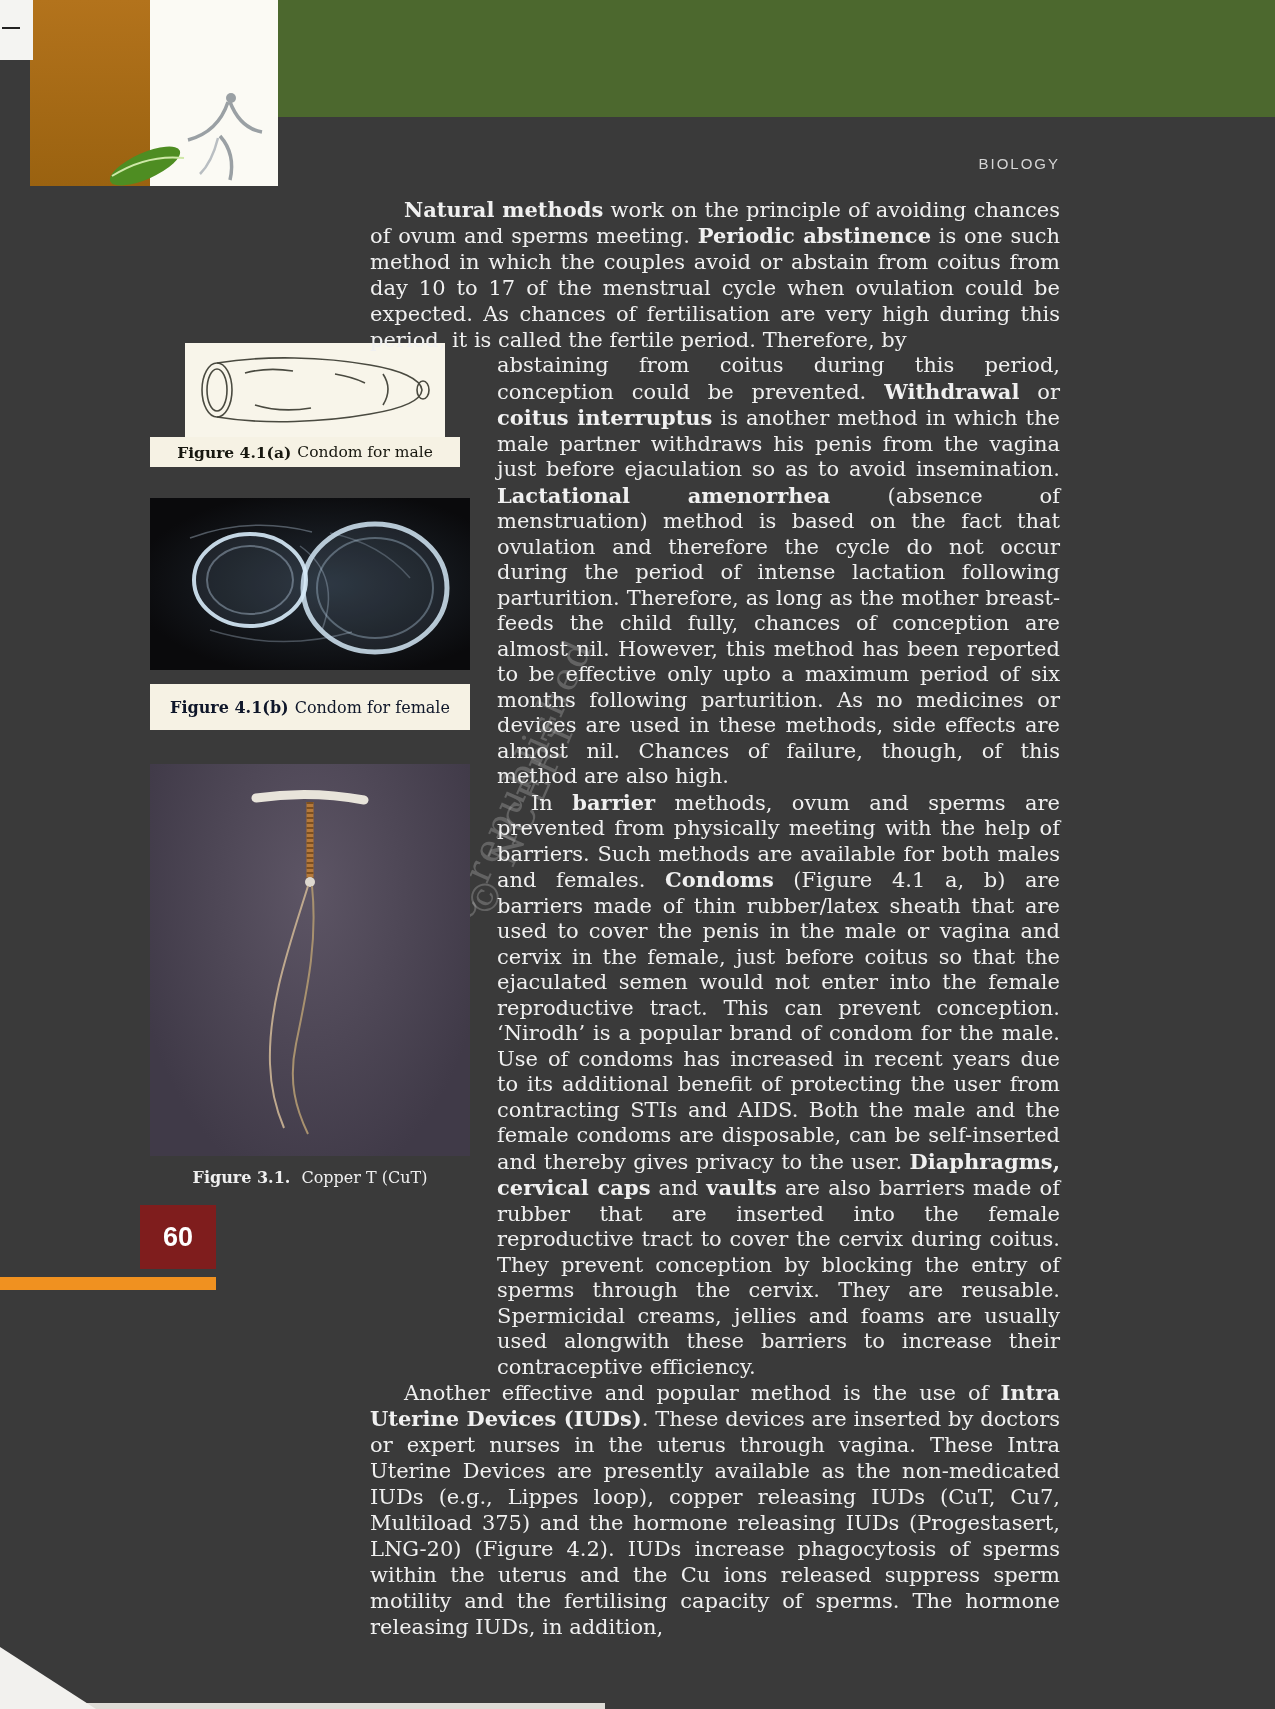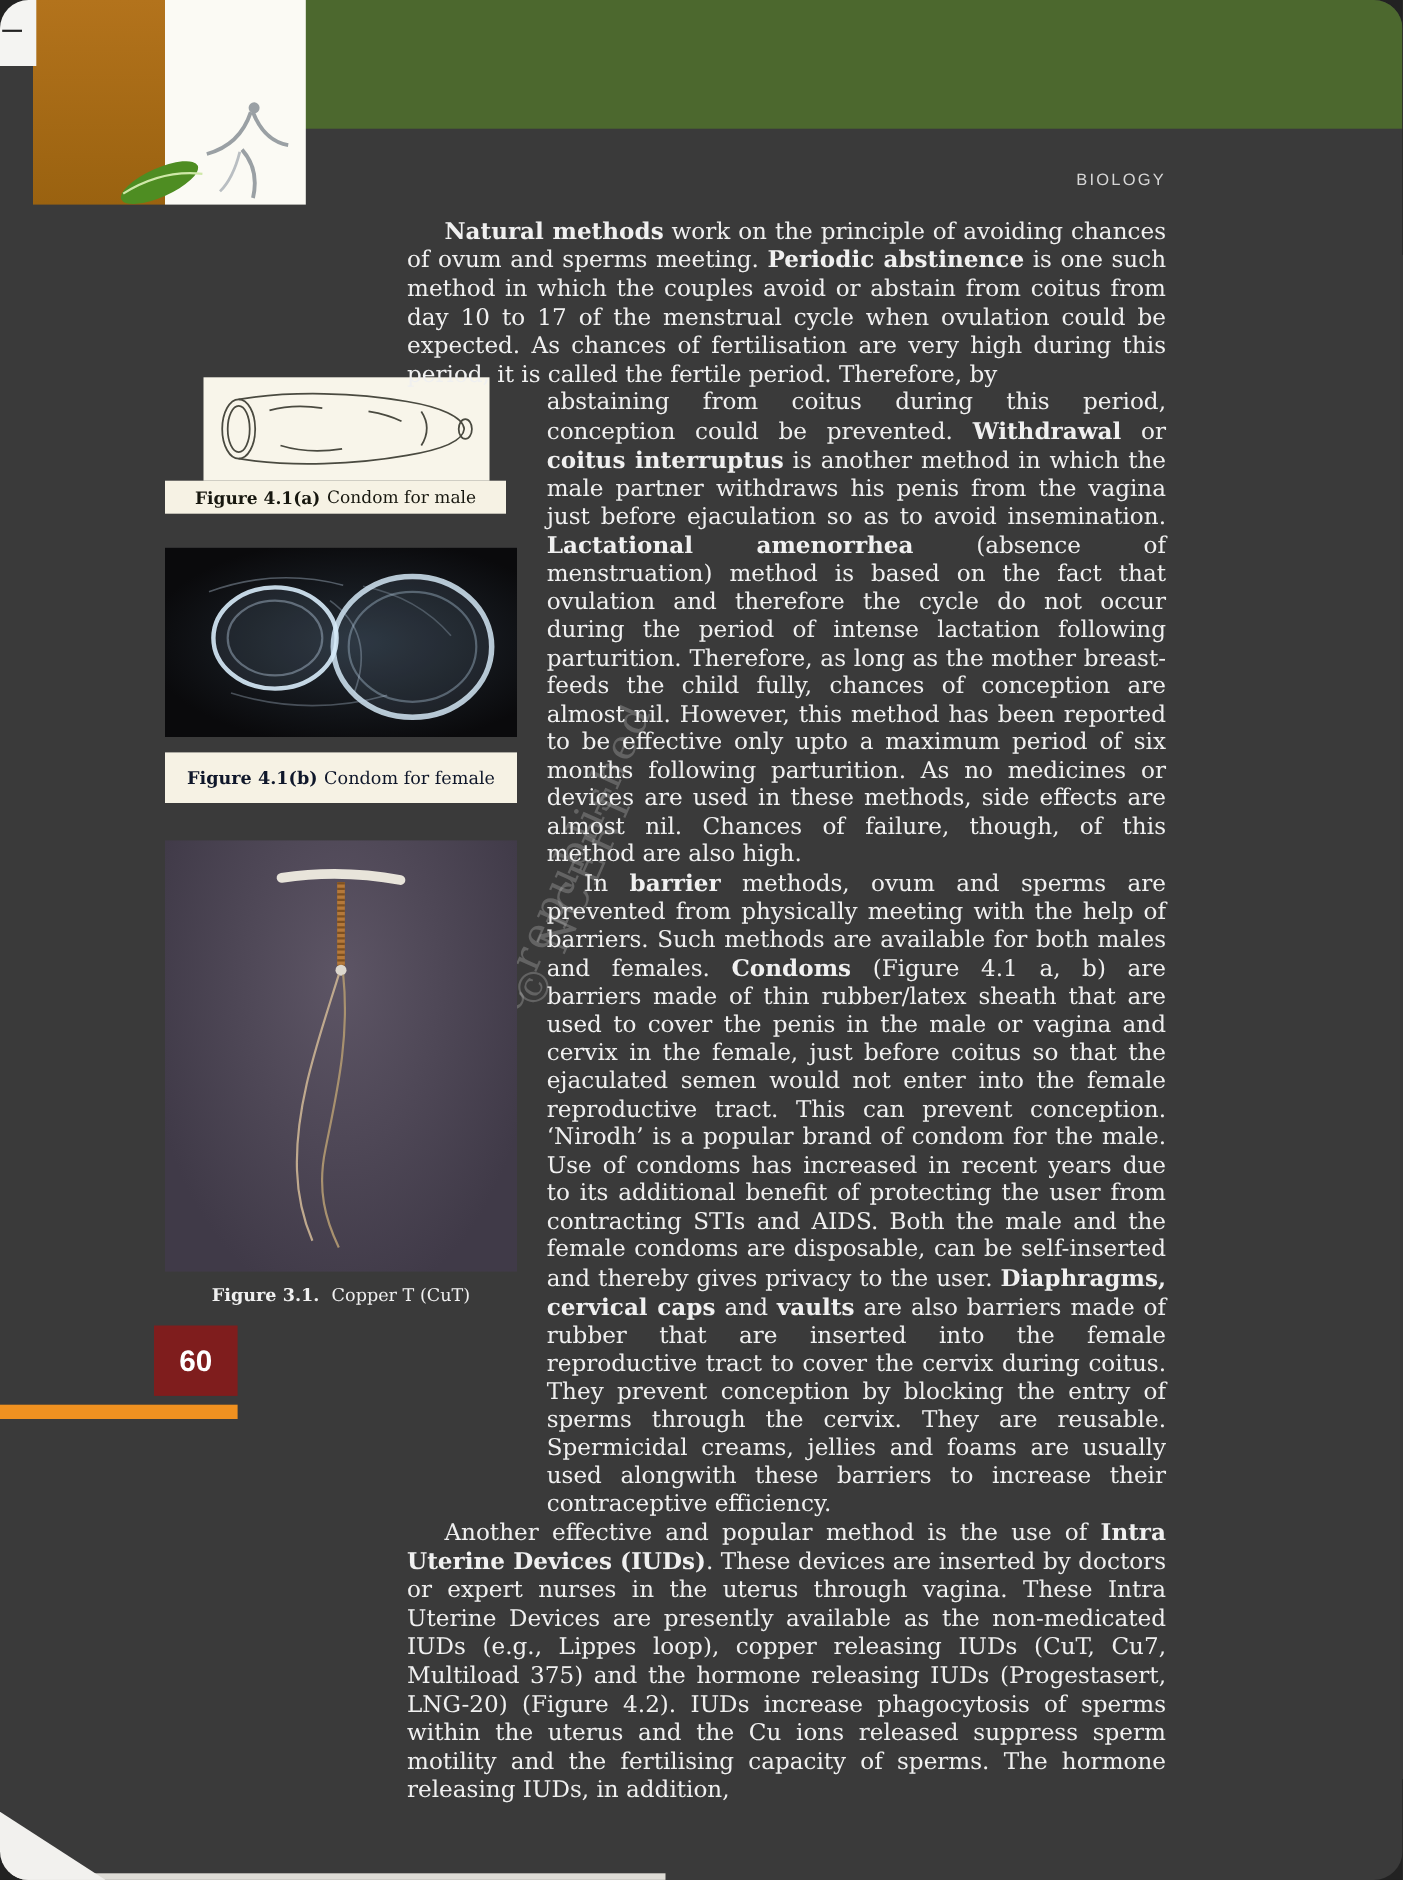--- a/index.html
+++ b/index.html
@@ -1,18 +1,18 @@
 <!DOCTYPE html>
 <html><head>
 <meta charset="utf-8">
 <style>
   html,body{margin:0;padding:0;background:#222;}
   .page{
     position:relative;width:1275px;height:1709px;background:#3a3a3a;
-    font-family:"DejaVu Serif",serif;overflow:hidden;border-radius:26px;
+    font-family:"DejaVu Serif",serif;overflow:hidden;
   }
   
   .green-bar{position:absolute;left:277px;top:0;width:998px;height:117px;background:#4c682e;}
   .white-strip{position:absolute;left:150px;top:0;width:128px;height:186px;background:#fbfaf4;}
   .orange-block{position:absolute;left:30px;top:0;width:120px;height:186px;
     background:linear-gradient(180deg,#b3731c 0%,#9a6210 100%);}
   .corner-tl{position:absolute;left:0;top:0;width:33px;height:60px;background:#f4f4f2;}
   .corner-tl .dash{position:absolute;left:2px;top:27px;width:18px;height:2px;background:#222;}
   .logo-svg{position:absolute;left:100px;top:88px;width:190px;height:100px;}
   .running-head{position:absolute;top:155px;right:215px;font-family:"Liberation Sans",sans-serif;

